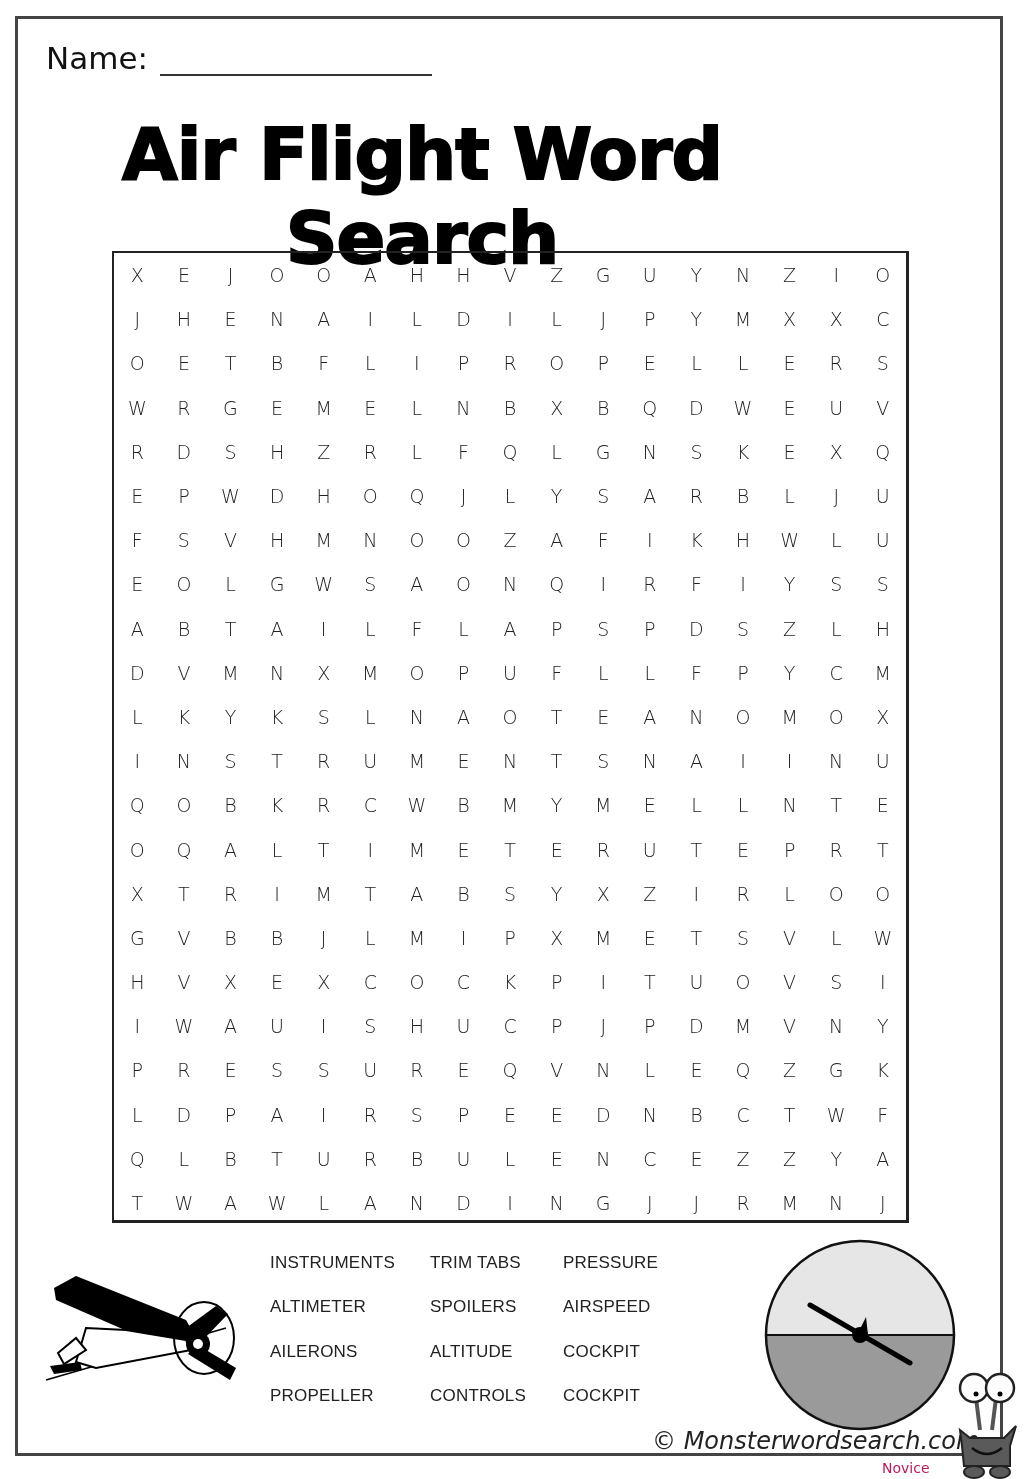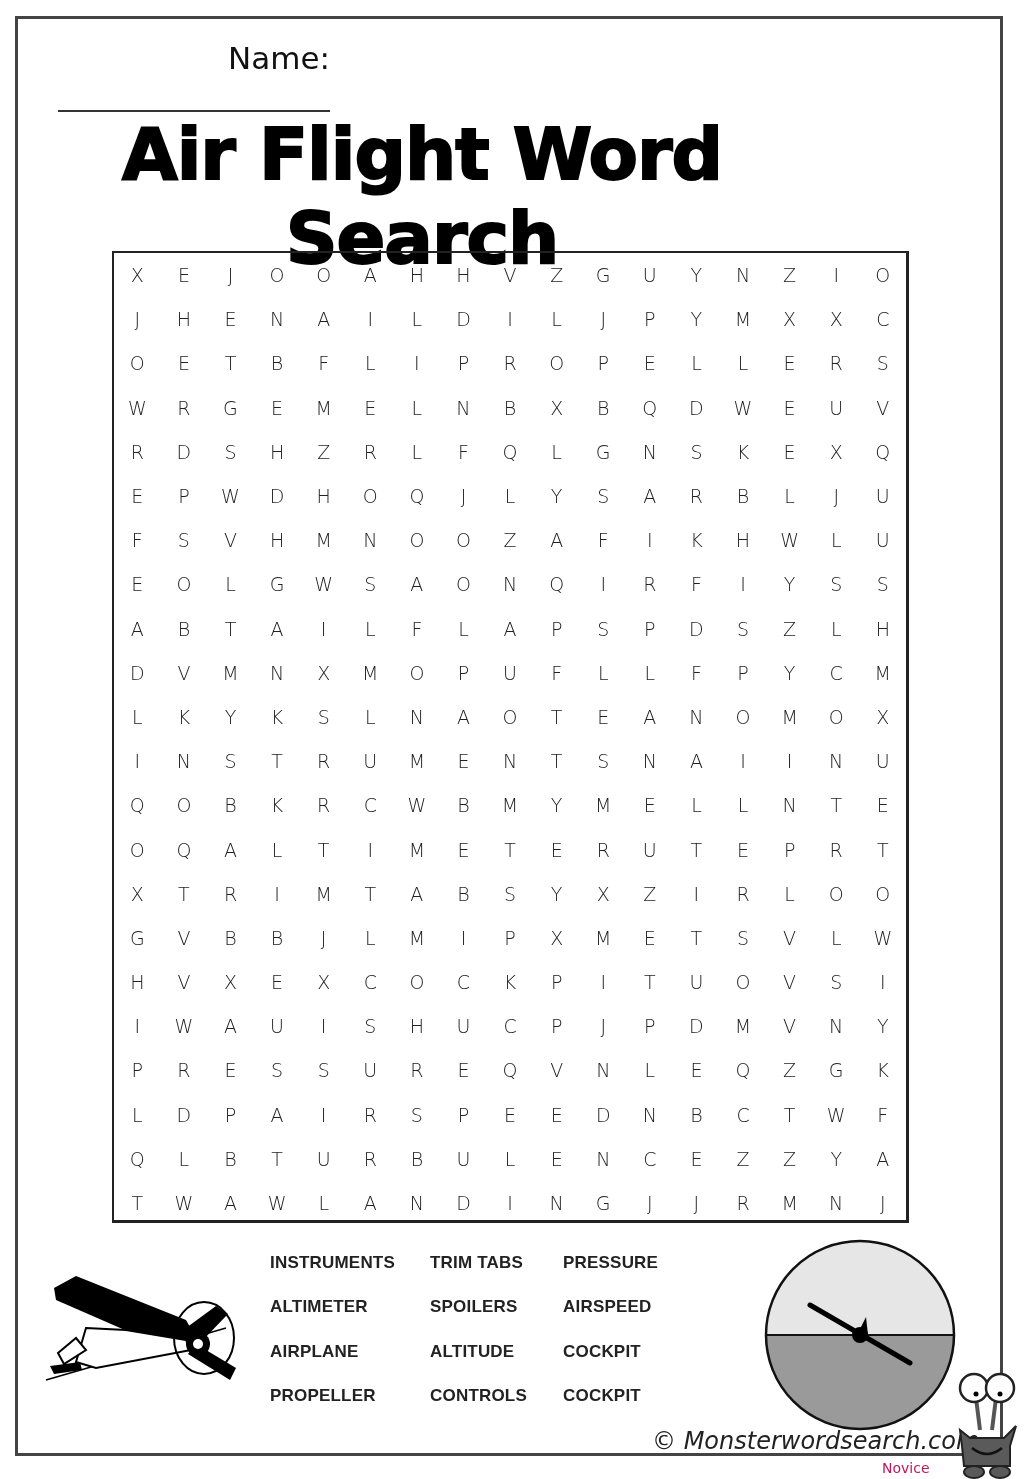--- a/index.html
+++ b/index.html
@@ -1,34 +1,34 @@
 <!DOCTYPE html>
 <html><head>
 <meta charset="utf-8">
 <style>
   html, body { margin: 0; padding: 0; background: #ffffff; }
   body { width: 1024px; height: 1479px; position: relative; overflow: hidden;
          font-family: "DejaVu Sans", sans-serif; color: #111; }
   .page-border { position: absolute; left: 15px; top: 16px; width: 988px; height: 1440px;
                  border: 3px solid #444; box-sizing: border-box; }
   .name-row { position: absolute; left: 46px; top: 40px; font-size: 31px; color: #111;
-              display: flex; align-items: flex-end; flex-direction: column; }
+              display: flex; align-items: center; }
   .name-line { display: inline-block; width: 272px; border-bottom: 2px solid #333; margin-left: 12px; height: 34px; }
   .title { position: absolute; left: 0; width: 844px; top: 112px; text-align: center;
            font-family: "DejaVu Sans", sans-serif; font-weight: 900; font-size: 72px;
            letter-spacing: -1px; color: #000; -webkit-text-stroke: 2px #000; }
   .grid-box { position: absolute; left: 112px; top: 251px; width: 797px; height: 972px;
               border: 2px solid #222; border-right-width: 3px; border-bottom-width: 3px; box-sizing: border-box; }
   .grid { position: absolute; left: 114px; top: 253px; width: 792px; display: grid;
           grid-template-columns: repeat(17, 46.6px); grid-auto-rows: 44.2px; }
   .cell { display: flex; align-items: center; justify-content: center;
           font-family: "DejaVu Sans", sans-serif; font-size: 19px; color: #222; font-weight: 300; }
   .words { position: absolute; left: 270px; top: 1253px; display: grid;
            grid-template-columns: 160px 133px 130px; grid-auto-rows: 44.3px; }
-  .word { font-family: "Liberation Sans", sans-serif; font-size: 17px; color: #222; letter-spacing: 0.2px; font-weight: bold; }
+  .word { font-family: "Liberation Sans", sans-serif; font-size: 17px; color: #222; letter-spacing: 0.2px; }
   .plane { position: absolute; left: 36px; top: 1258px; width: 210px; height: 130px; }
   .gauge { position: absolute; left: 762px; top: 1237px; width: 196px; height: 196px; }
   .footer { position: absolute; left: 652px; top: 1427px; font-size: 24px; font-style: italic;
             font-family: "DejaVu Sans", sans-serif; color: #222; }
   .footer .copy { font-style: normal; }
   .level { position: absolute; left: 882px; top: 1460px; font-size: 14px; color: #be185d; }
   .monster { position: absolute; left: 950px; top: 1368px; width: 74px; height: 111px; }
 </style>
 </head>
 <body>
@@ -435,21 +435,21 @@
   </svg>
 </div>
 
 <div class="words" id="words">
     <div class="word">INSTRUMENTS</div>
     <div class="word">TRIM TABS</div>
     <div class="word">PRESSURE</div>
     <div class="word">ALTIMETER</div>
     <div class="word">SPOILERS</div>
     <div class="word">AIRSPEED</div>
-    <div class="word">AIRPLANE</div>
+    <div class="word">AILERONS</div>
     <div class="word">ALTITUDE</div>
     <div class="word">COCKPIT</div>
     <div class="word">PROPELLER</div>
     <div class="word">CONTROLS</div>
     <div class="word">COCKPIT</div>
   </div>
 
 <div class="gauge">
   <svg width="196" height="196" viewBox="0 0 196 196">
     <defs>

